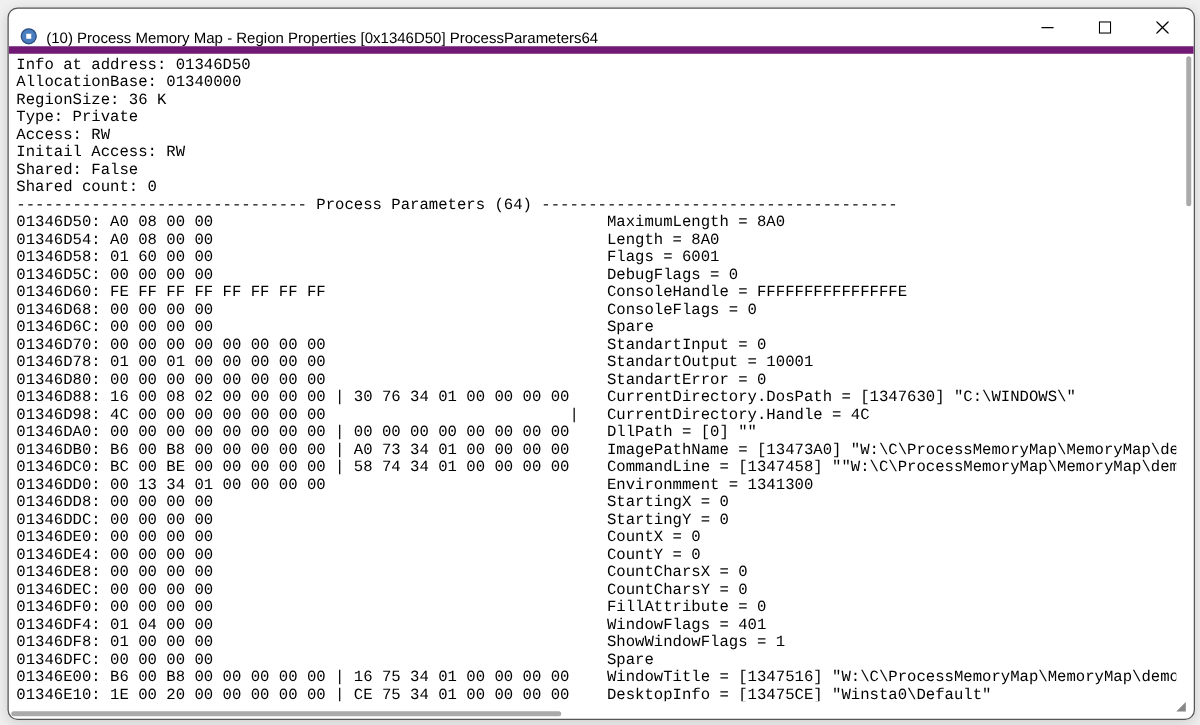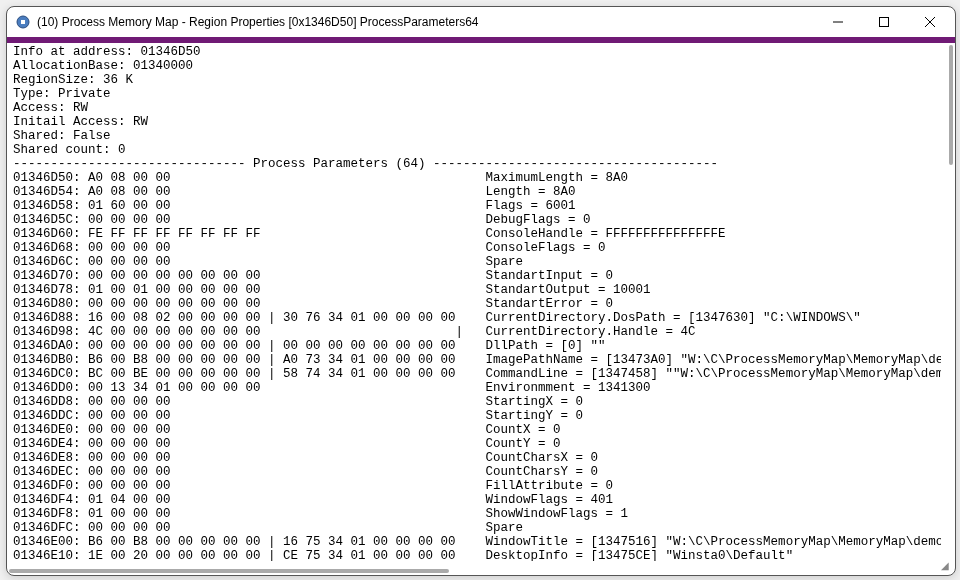--- a/index.html
+++ b/index.html
@@ -1,17 +1,17 @@
 <!DOCTYPE html>
 <html><head>
 <meta charset="utf-8">
 <style>
   html,body{margin:0;padding:0;height:100%;background:#f0f0f0;font-family:"Segoe UI",Tahoma,sans-serif;overflow:hidden}
   .window{position:absolute;left:6px;top:6px;width:948px;height:568px;background:#fff;border:1px solid #555;border-radius:8px;box-shadow:0 2px 10px rgba(0,0,0,.15);display:flex;flex-direction:column;overflow:hidden}
-  .titlebar{height:30px;display:flex;align-items:center;padding:0 2px 0 8px;font-size:12px;color:#000}
+  .titlebar{height:30px;display:flex;align-items:flex-end;padding:0 2px 0 8px;font-size:12px;color:#000}
   .titlebar .icon{width:16px;height:16px;margin-right:6px;display:flex;align-items:center;justify-content:center}
   .title-text{flex:0 0 auto;white-space:nowrap;overflow:hidden}
   .title-spacer{flex:1}
   .winbtn{width:46px;height:30px;display:flex;align-items:center;justify-content:center;color:#000}
   .content{flex:1;position:relative;overflow:hidden;border-top:6px solid #701a75}
   .text-pane{position:absolute;left:2px;right:14px;top:0;bottom:14px;overflow:hidden;white-space:pre;font-family:"Courier New",monospace;font-size:12.5px;line-height:14px;color:#000;padding:2px 4px}
   .v-scroll{position:absolute;right:2px;top:2px;bottom:16px;width:10px}
   .v-thumb{position:absolute;right:0;top:0;width:4px;height:120px;background:#aaa;border-radius:2px}
   .h-scroll{position:absolute;left:2px;right:16px;bottom:2px;height:10px}
   .h-thumb{position:absolute;left:0;bottom:0;height:4px;width:440px;background:#aaa;border-radius:2px}

